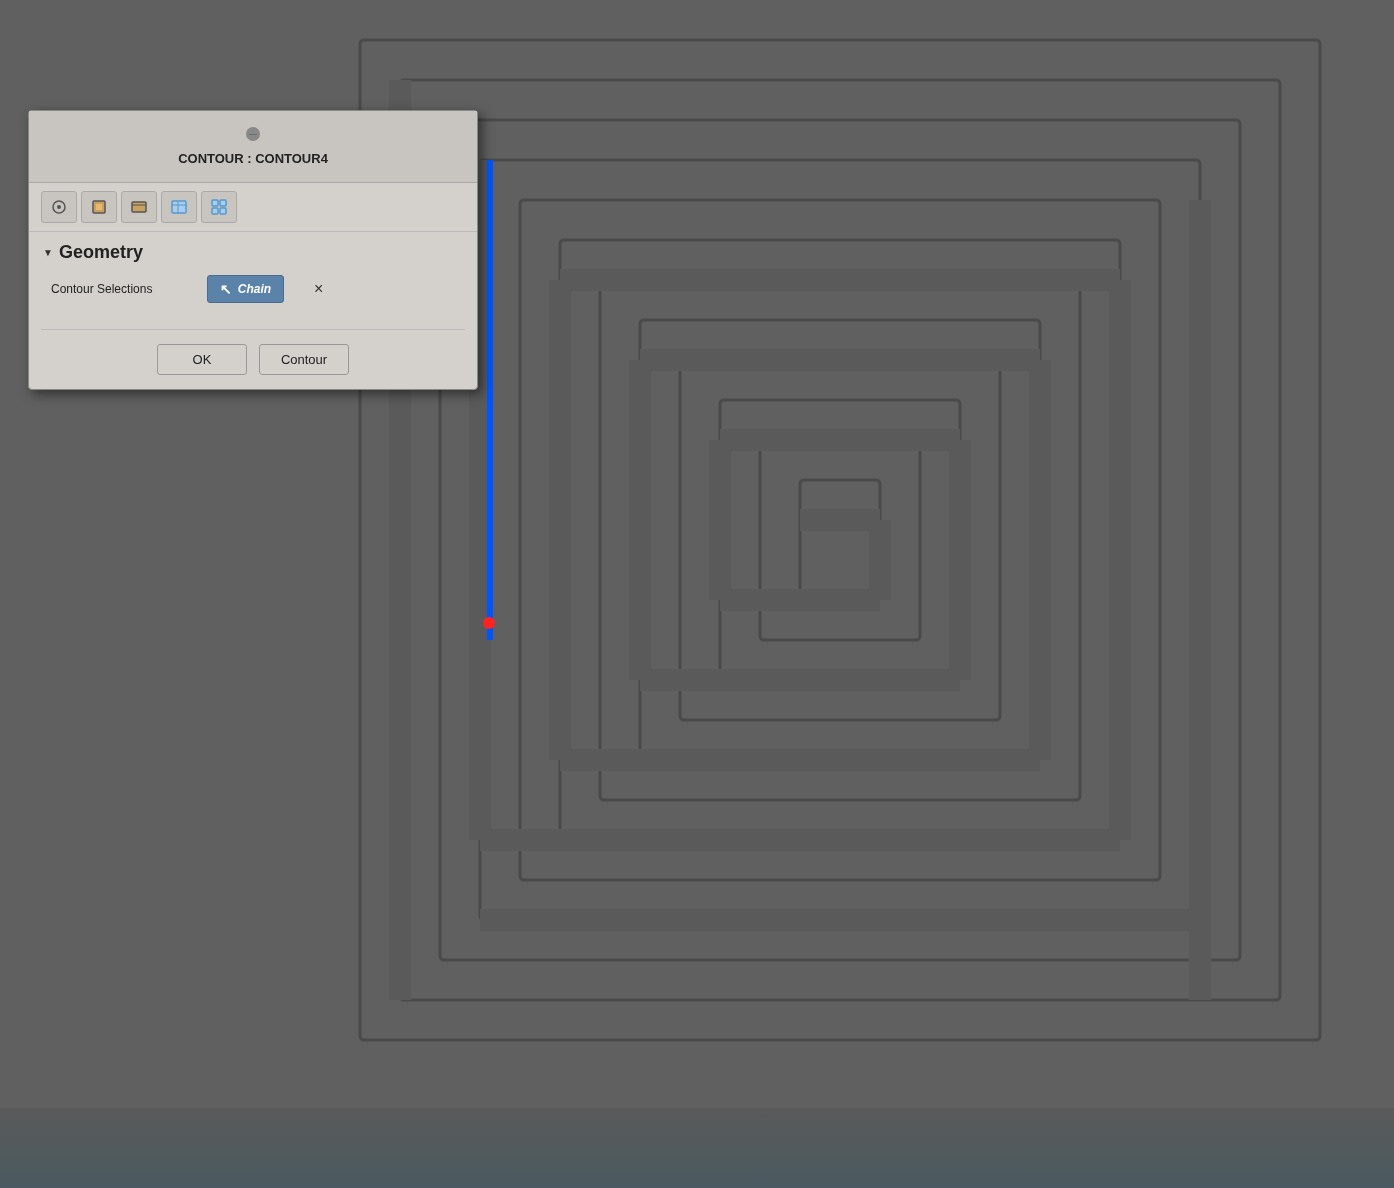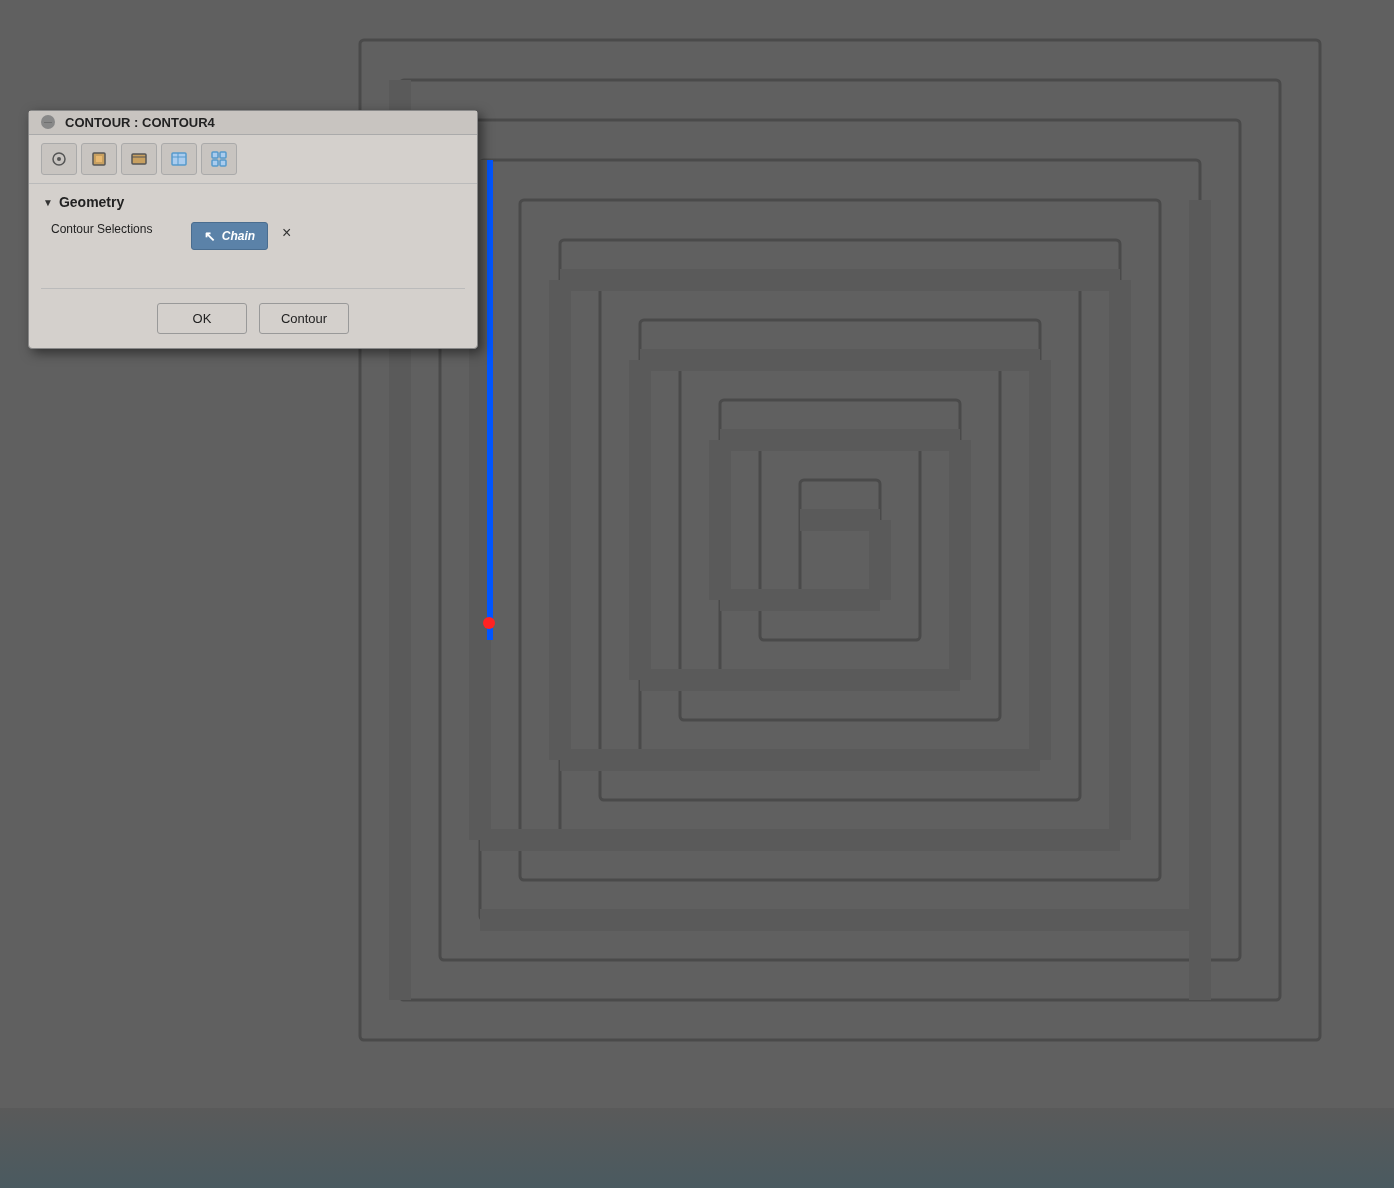--- a/index.html
+++ b/index.html
@@ -63,24 +63,26 @@
       width: 450px;
       background: #d4d0cc;
       border: 1px solid #888;
       border-radius: 4px;
       box-shadow: 4px 4px 12px rgba(0,0,0,0.5);
       z-index: 100;
     }
 
     .dialog-titlebar {
       display: flex;
-      padding: 4px 12px;
+      align-items: center;
+      padding: 16px 12px;
       background: #c8c4c0;
       border-bottom: 1px solid #aaa;
       gap: 10px;
+      flex-direction: column;
     }
 
     .titlebar-close {
       width: 14px;
       height: 14px;
       background: #888;
       border-radius: 50%;
       display: flex;
       align-items: center;
       justify-content: center;
@@ -135,30 +137,30 @@
       gap: 6px;
       margin-bottom: 12px;
     }
 
     .section-arrow {
       font-size: 10px;
       color: #333;
     }
 
     .section-title {
-      font-size: 14px;
+      font-size: 18px;
       font-weight: bold;
       color: #222;
     }
 
     .field-row {
       display: flex;
-      align-items: flex-start;
-      gap: 10px;
-      margin-bottom: 28px;
+      align-items: center;
+      gap: 26px;
+      margin-bottom: 16px;
       padding-left: 8px;
     }
 
     .field-label {
       font-size: 12px;
       color: #222;
       min-width: 130px;
     }
 
     .chain-button {

